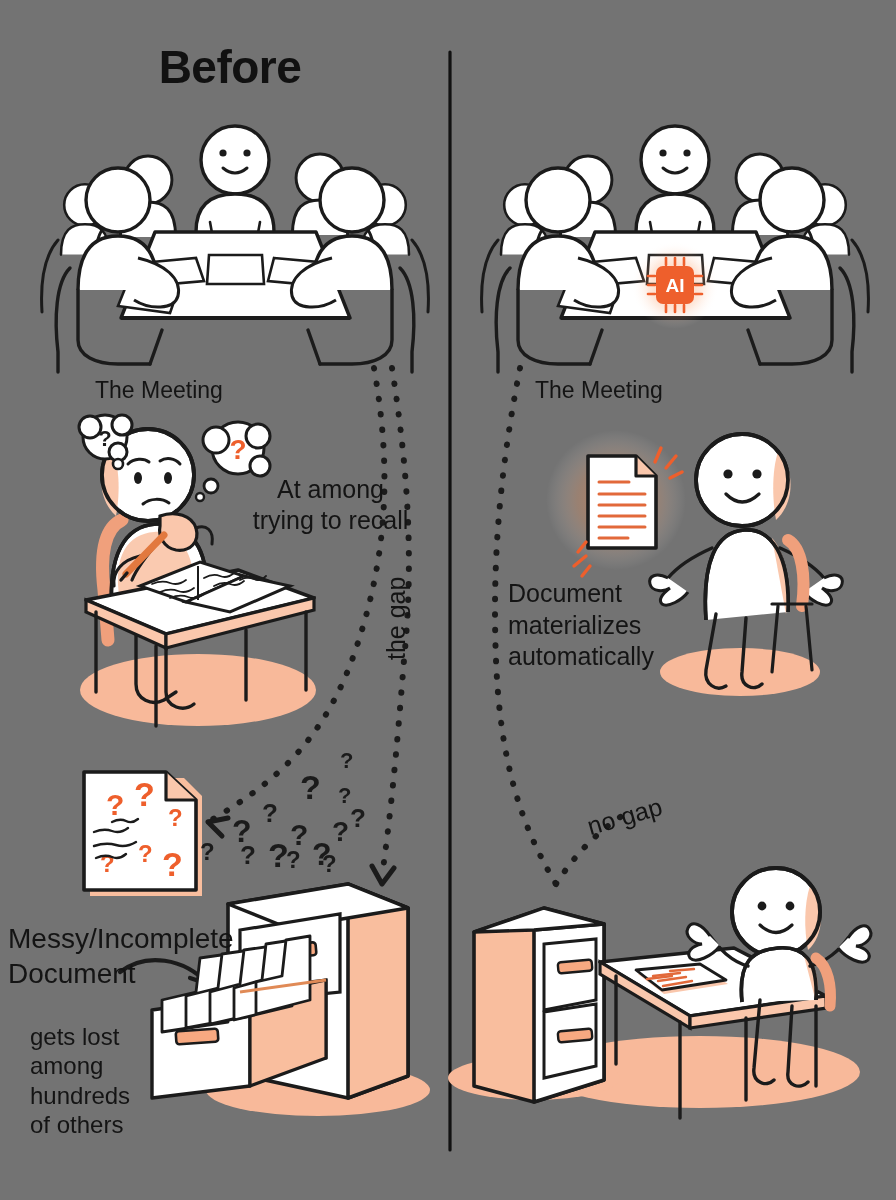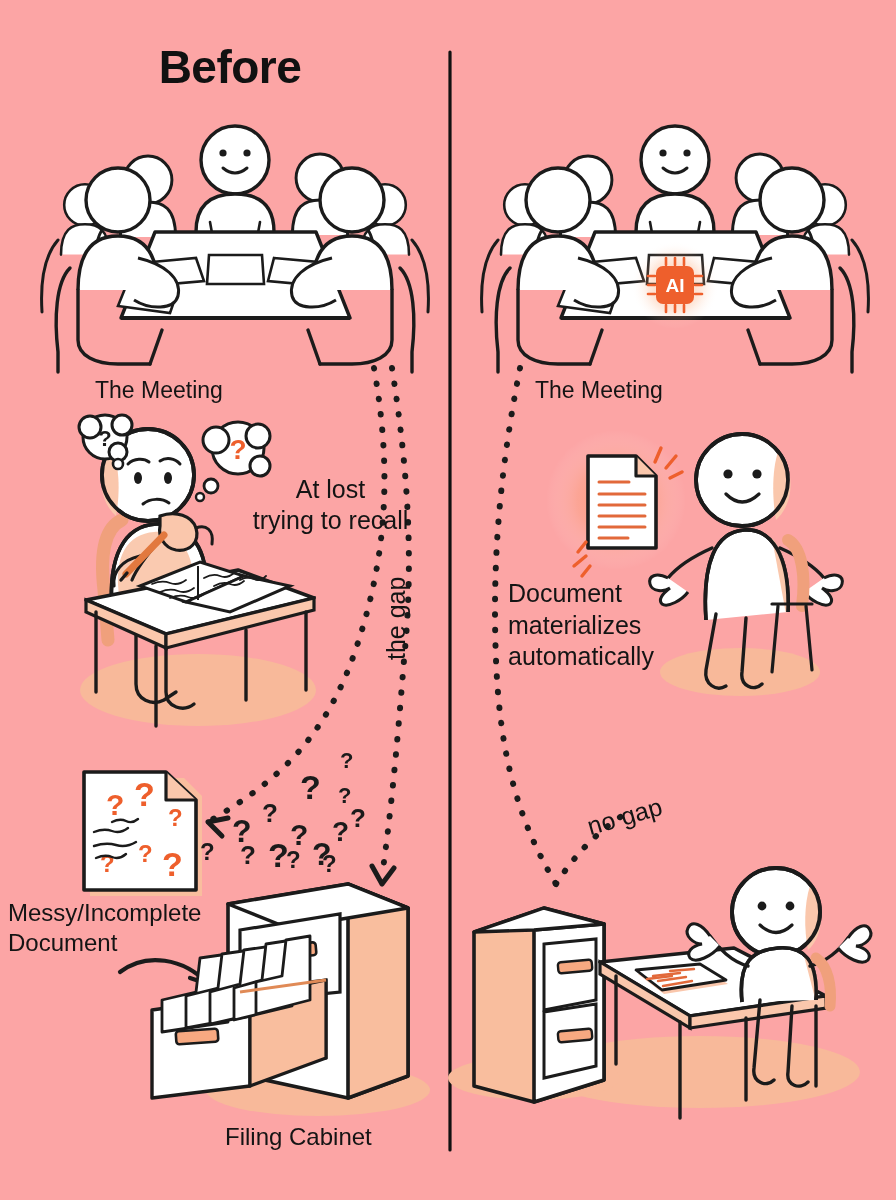--- a/index.html
+++ b/index.html
@@ -4,41 +4,41 @@
 <title>Before / Now meeting-to-document infographic</title>
 <style>
   html,body{margin:0;padding:0;background:#ffffff;}
   body{
     width:896px;height:1200px;
     font-family:"Liberation Sans","DejaVu Sans",sans-serif;
     color:#141414;
     overflow:hidden;
     position:relative;
   }
-  #board{position:relative;width:896px;height:1200px;background:#fca5a5;}
+  #board{position:relative;width:896px;height:1200px;background:#737373;}
   svg.layer{position:absolute;left:0;top:0;width:896px;height:1200px;overflow:visible;}
 
   .hdr{
     position:absolute;text-align:center;
     font-size:46px;font-weight:700;letter-spacing:-0.5px;color:#111;
     white-space:nowrap;
   }
   #hdr-before{left:60px;top:40px;width:340px;}
   #hdr-now{left:500px;top:40px;width:340px;}
 
   .cap{
     position:absolute;text-align:left;
     font-size:23px;color:#141414;line-height:1.22;white-space:pre-line;
   }
 
   #cap-meet-l{left:95px;top:376px;width:280px;}
   #cap-meet-r{left:535px;top:376px;width:280px;}
   #cap-desk{left:238px;top:474px;width:185px;font-size:25px;line-height:1.25;text-align:center;}
   #cap-doc-auto{left:508px;top:578px;width:200px;font-size:25px;line-height:1.26;text-align:left;}
-  #cap-messy{left:8px;top:898px;width:260px;font-size:24px;line-height:1.24;}
+  #cap-messy{left:8px;top:922px;width:260px;font-size:28px;line-height:1.24;}
   #cap-lost{left:30px;top:1022px;width:180px;font-size:24px;line-height:1.22;}
   #cap-cabinet{left:225px;top:1122px;width:220px;font-size:24px;}
 
   #lbl-gap{
     position:absolute;left:382px;top:660px;
     font-size:25px;color:#141414;white-space:nowrap;
     transform:rotate(-90deg);transform-origin:left top;
   }
   #lbl-nogap{
     position:absolute;left:592px;top:812px;
@@ -455,25 +455,28 @@
       <span class="qm" style="left: 268px; top: 838px; font-size: 34px;">?</span>
       <span class="qm" style="left: 312px; top: 838px; font-size: 32px;">?</span>
       <span class="qm" style="left: 200px; top: 840px; font-size: 24px;">?</span>
       <span class="qm" style="left: 240px; top: 842px; font-size: 26px;">?</span>
       <span class="qm" style="left: 286px; top: 848px; font-size: 24px;">?</span>
       <span class="qm" style="left: 322px; top: 852px; font-size: 24px;">?</span>
     </div>
 
   <div class="cap" id="cap-meet-l">The Meeting</div>
   <div class="cap" id="cap-meet-r">The Meeting</div>
-  <div class="cap" id="cap-desk">At lost
+  <div class="cap" id="cap-desk">At among
 trying to recall</div>
   <div class="cap" id="cap-doc-auto">Document
 materializes
 automatically</div>
   <div class="cap" id="cap-messy">Messy/Incomplete
 Document</div>
-  <div class="cap" id="cap-cabinet">Filing Cabinet</div>
+  <div class="cap" id="cap-lost">gets lost
+among
+hundreds
+of others</div>
 
   <div id="lbl-gap">the gap</div>
   <div id="lbl-nogap">no gap</div>
 
 </div>
 
 </body></html>

